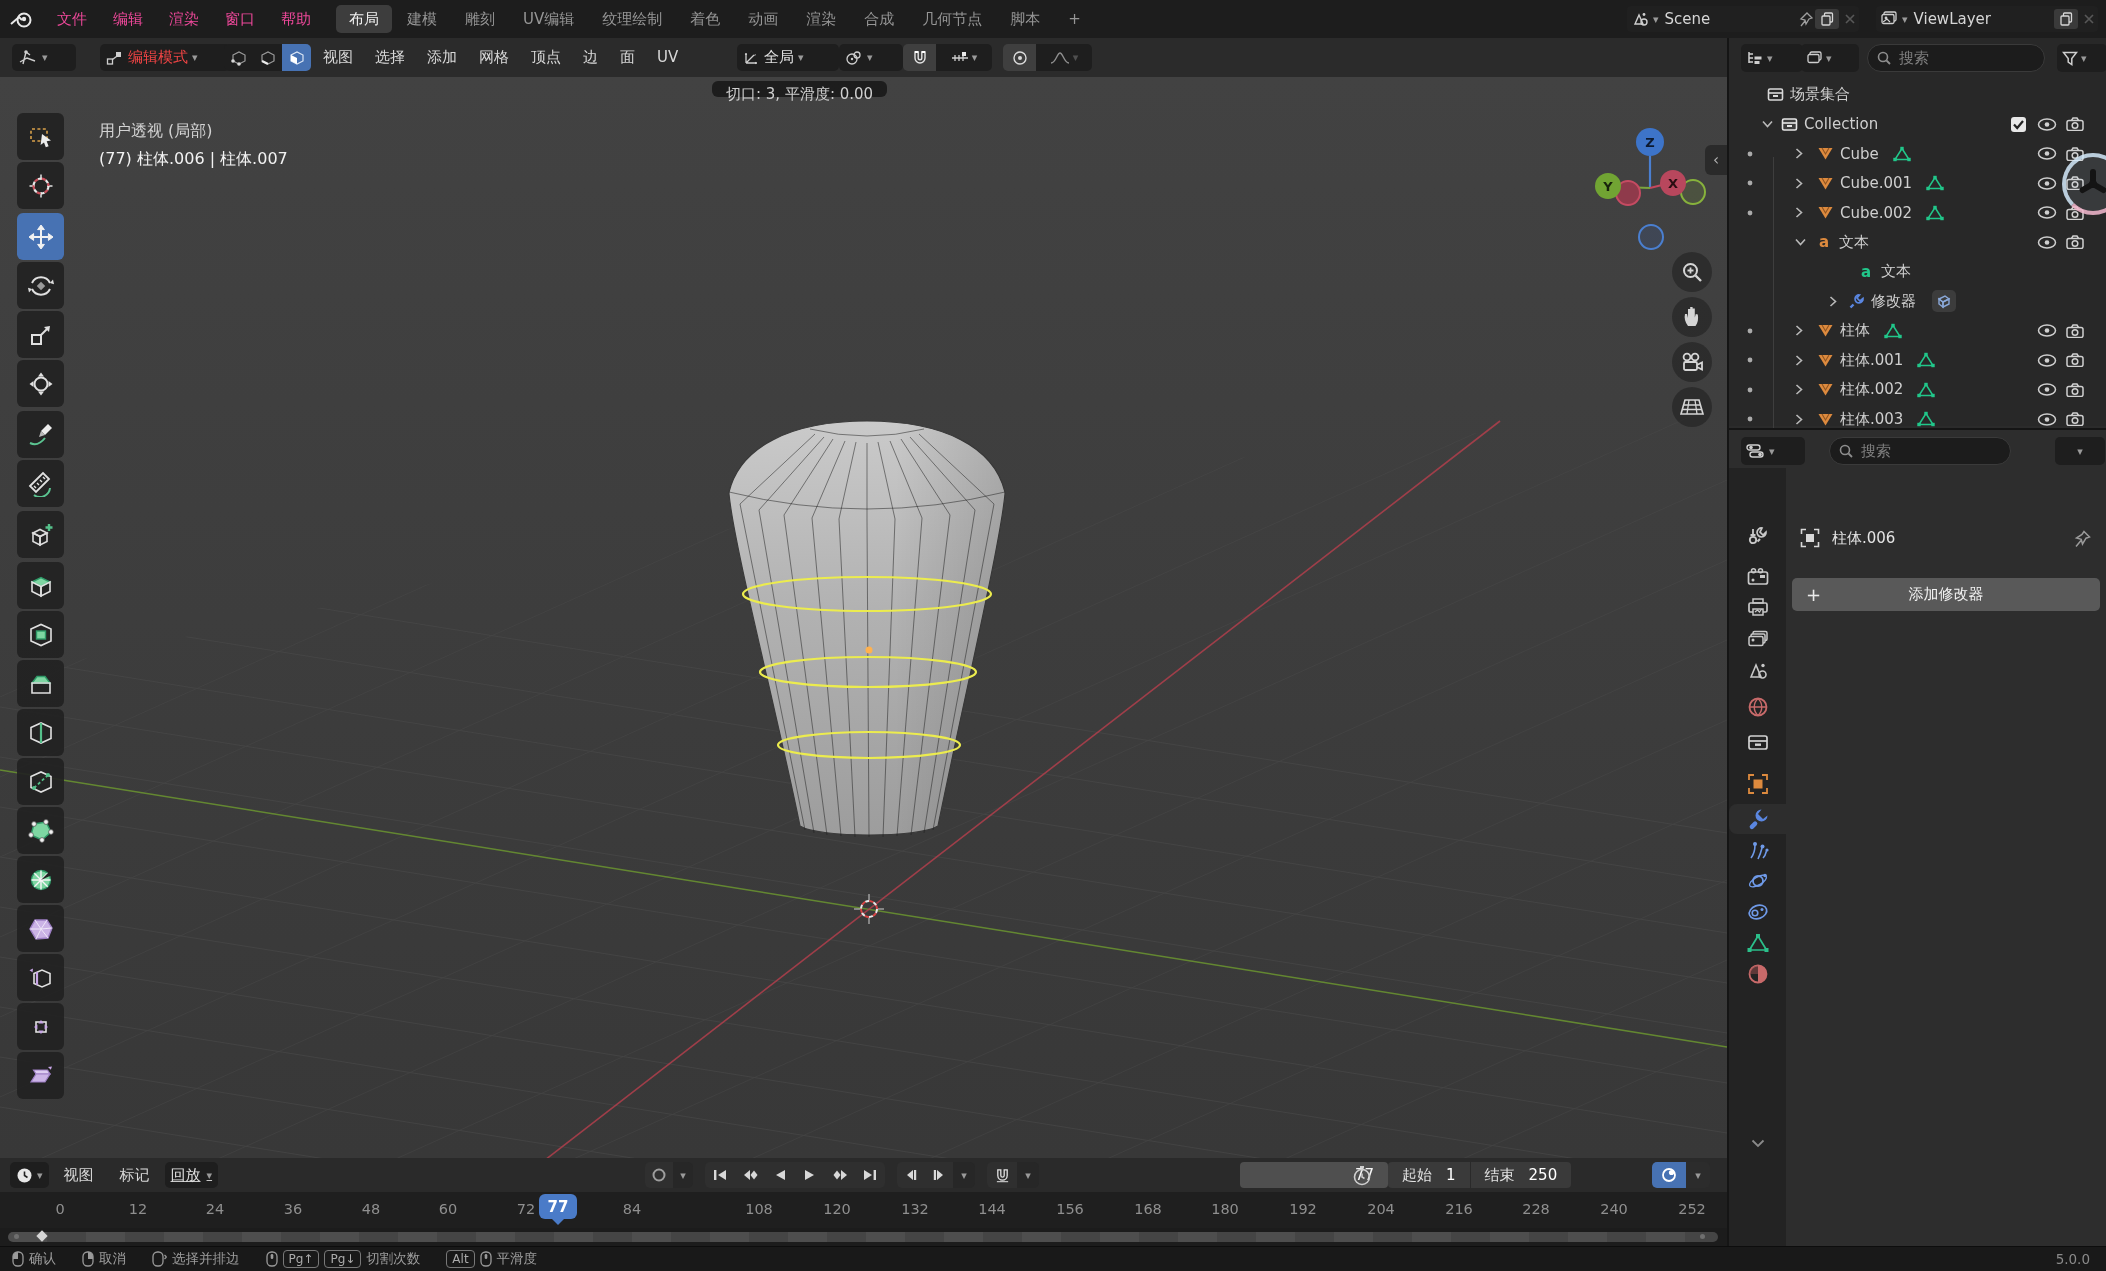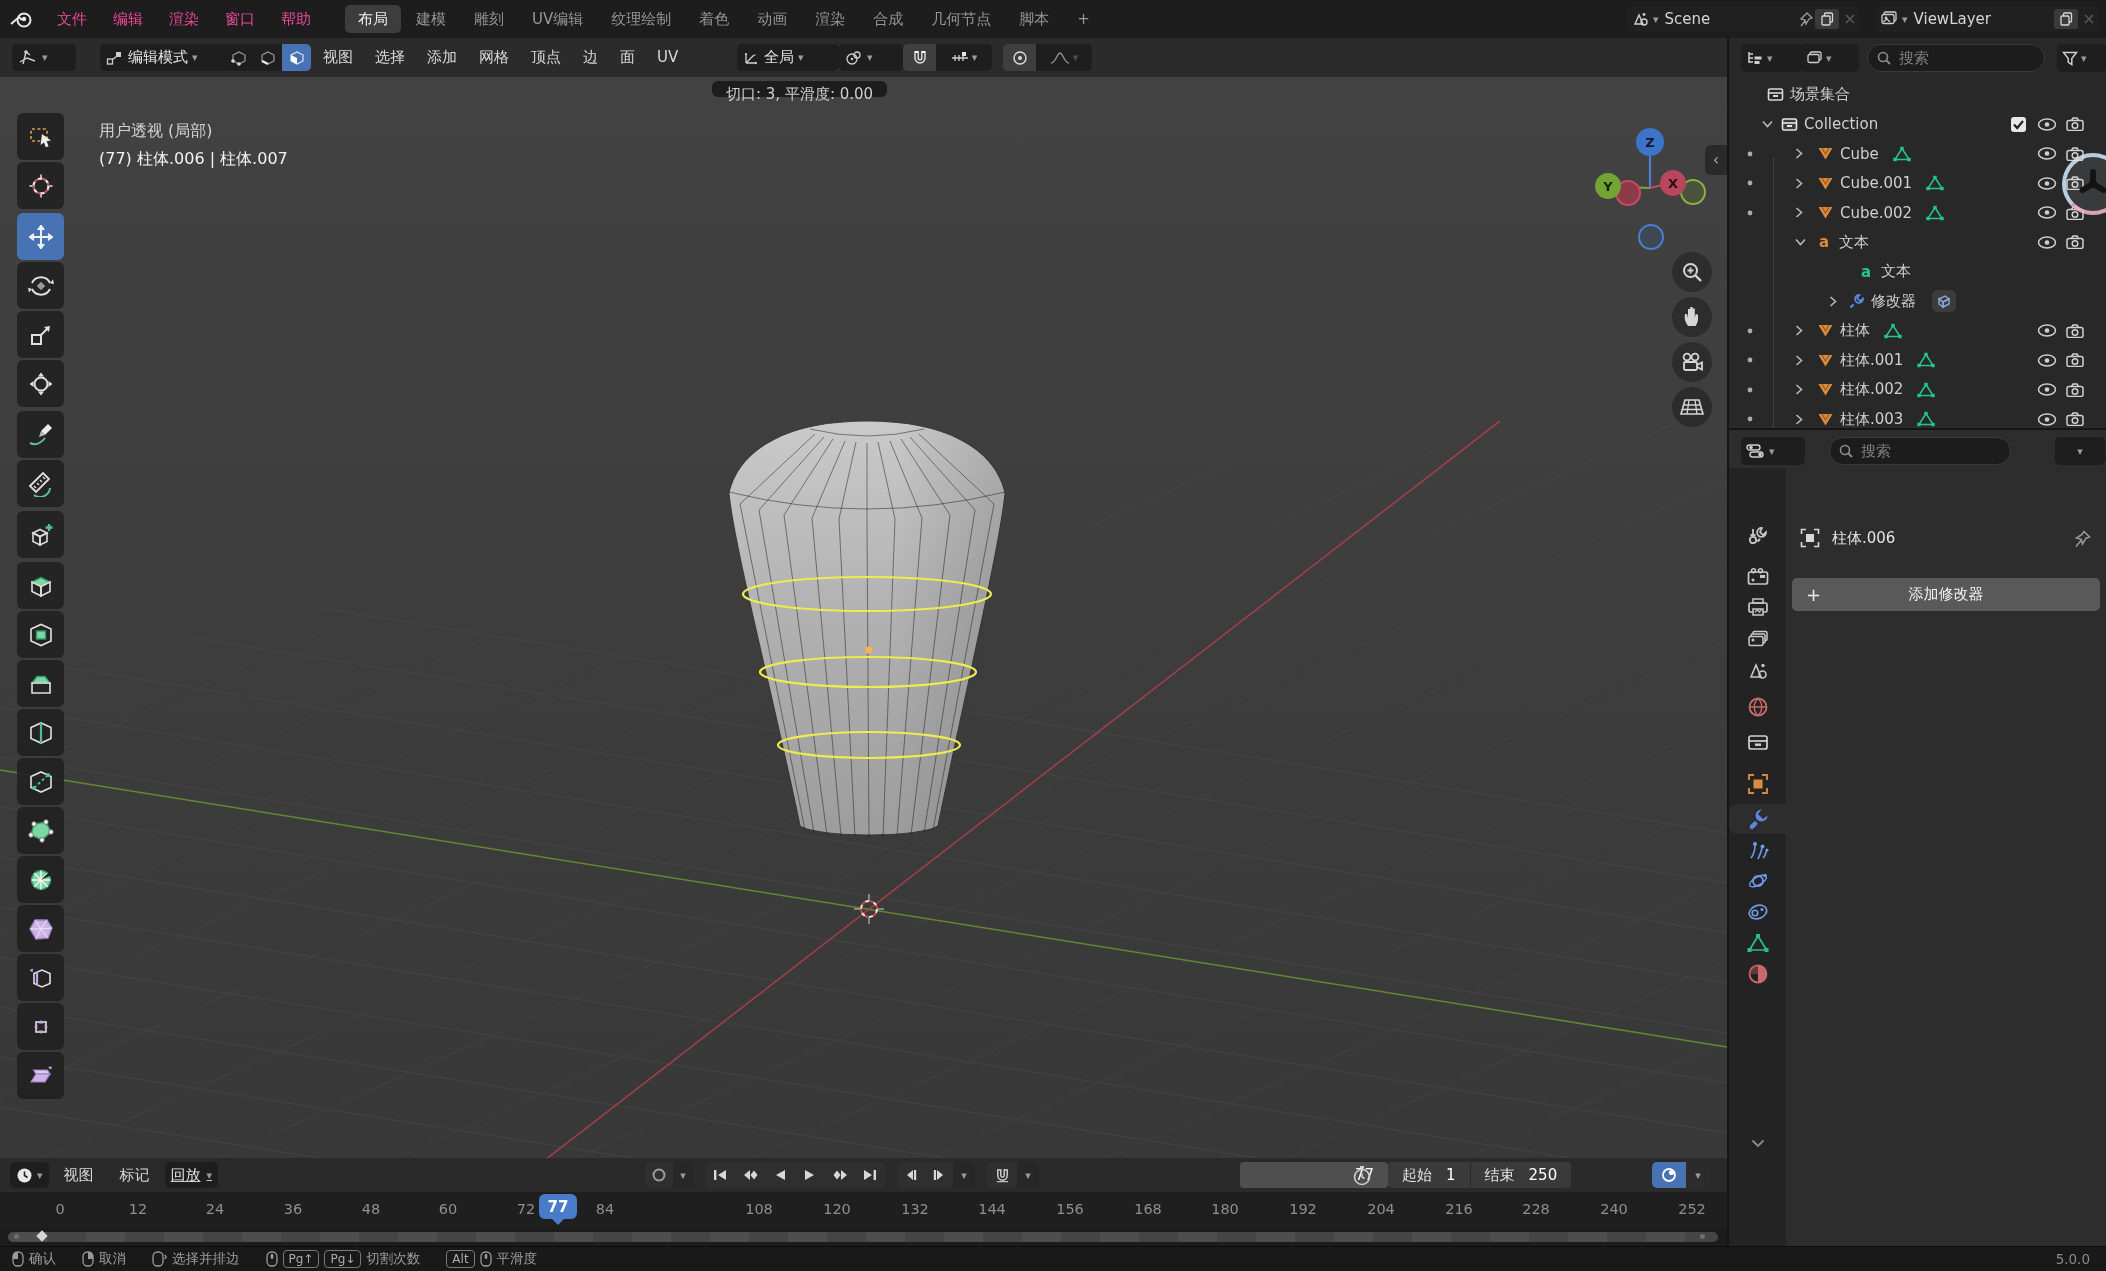--- a/index.html
+++ b/index.html
@@ -3,21 +3,21 @@
 <meta charset="utf-8">
 <style>
   html,body{margin:0;padding:0;background:#000;}
   #root{position:relative;width:2106px;height:1271px;overflow:hidden;background:#1b1b1b;
         font-family:"DejaVu Sans",sans-serif;color:#c8c8c8;font-size:15px;-webkit-font-smoothing:antialiased;}
   .abs{position:absolute;}
   svg{display:block;}
   
   #topbar{position:absolute;left:0;top:0;width:2106px;height:38px;background:#1d1d1d;display:flex;align-items:center;}
   .tb-menu{padding:0 13px;color:#ec4899;cursor:default;}
-  #ws-tabs{display:flex;gap:2px;margin-left:21px;}
+  #ws-tabs{display:flex;gap:2px;margin-left:12px;}
   .ws-tab{padding:0 13px;height:28px;line-height:28px;border-radius:5px;color:#969696;}
   .ws-tab.active{background:#3d3d3d;color:#efefef;}
   .pill{background:#202020;border-radius:4px;display:flex;align-items:center;height:26px;}
   .pill .name{color:#d6d6d6;padding:0 6px;}
   .mini-box{background:#3a3a3a;border-radius:3px;width:24px;height:20px;display:flex;align-items:center;justify-content:center;margin:0 2px;}
   
   #vheader{position:absolute;left:0;top:38px;width:1727px;height:39px;background:#2b2b2b;border-bottom:1px solid #202020;}
   .hpill{position:absolute;top:6px;height:27px;background:#1e1e1e;border-radius:5px;display:flex;align-items:center;padding:0 6px;gap:4px;}
   .hmenu{color:#d8d8d8;padding:0 11px;line-height:39px;display:inline-block;}
   .selmode{width:29px;height:27px;display:flex;align-items:center;justify-content:center;background:#1e1e1e;}
@@ -178,21 +178,21 @@
           <circle cx="8" cy="3" r="1.8" fill="#cfcfcf"></circle>
         </svg>
       <span class="chev">▾</span>
     </div>
     <div class="hpill" style="left:100px;width:118px;">
       <svg width="18" height="16" viewBox="0 0 18 16">
           <rect x="1.5" y="9" width="5" height="5" fill="none" stroke="#cfcfcf" stroke-width="1.3"></rect>
           <rect x="10" y="2" width="5" height="5" fill="#cfcfcf"></rect>
           <path d="M6.5 9.5 L10.5 6.5" stroke="#cfcfcf" stroke-width="1.3"></path>
         </svg>
-      <span style="color:#e5e5e5;text-align:center;">编辑模式</span>
+      <span style="color:#ef4444;text-align:center;">编辑模式</span>
       <span class="chev">▾</span>
     </div>
     <div class="abs" style="left:224px;top:6px;display:flex;border-radius:5px;overflow:hidden;">
       <span class="selmode">
         <svg width="16" height="16" viewBox="0 0 16 16">
             <path d="M2 5 L8 2 L14 5 L14 11 L8 14 L2 11 Z" fill="none" stroke="#9a9a9a" stroke-width="1.2"></path>
             <circle cx="2" cy="11" r="1.8" fill="#d8d8d8"></circle>
             <circle cx="8" cy="14" r="1.8" fill="#d8d8d8"></circle>
           </svg>
       </span>
@@ -1279,21 +1279,21 @@
     </div>
 
     <div id="tl-ruler">
       <span class="tick" style="left:60px;">0</span>
       <span class="tick" style="left:138px;">12</span>
       <span class="tick" style="left:215px;">24</span>
       <span class="tick" style="left:293px;">36</span>
       <span class="tick" style="left:371px;">48</span>
       <span class="tick" style="left:448px;">60</span>
       <span class="tick" style="left:526px;">72</span>
-      <span class="tick" style="left:581px;margin-left:24px;">84</span>
+      <span class="tick" style="left:608px;margin-left:24px;">84</span>
       <span class="tick" style="left:682px;margin-top:40px;">96</span>
       <span class="tick" style="left:759px;">108</span>
       <span class="tick" style="left:837px;">120</span>
       <span class="tick" style="left:915px;">132</span>
       <span class="tick" style="left:992px;">144</span>
       <span class="tick" style="left:1070px;">156</span>
       <span class="tick" style="left:1148px;">168</span>
       <span class="tick" style="left:1225px;">180</span>
       <span class="tick" style="left:1303px;">192</span>
       <span class="tick" style="left:1381px;">204</span>

